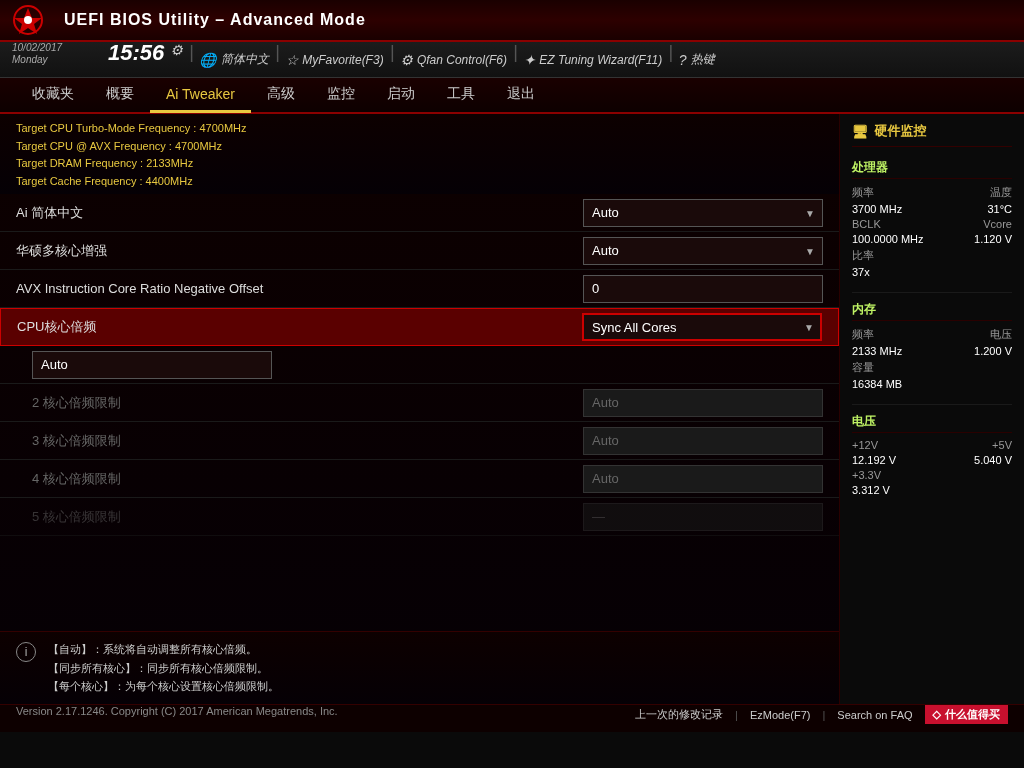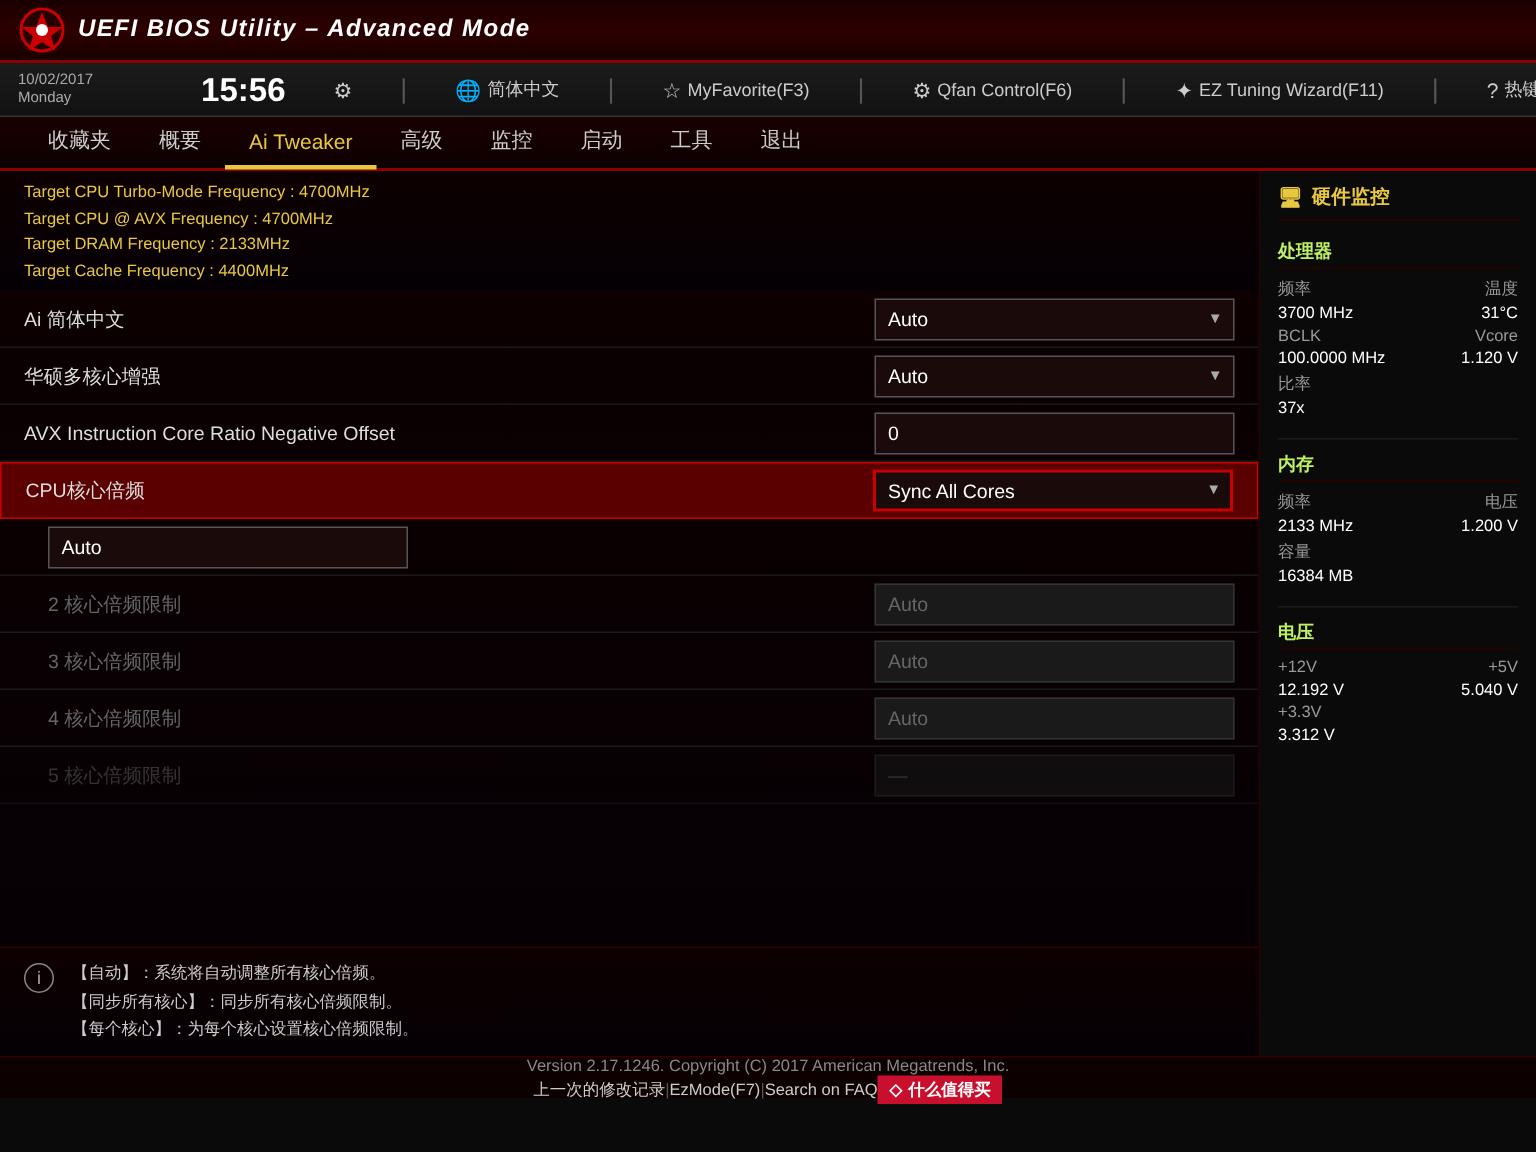--- a/index.html
+++ b/index.html
@@ -29,33 +29,32 @@
     }
     .rog-icon {
       width: 32px;
       height: 32px;
     }
     .header-title {
       color: #fff;
       font-size: 16px;
       font-weight: bold;
       letter-spacing: 1px;
-      margin-left: 0;
-      font-style: italic;
+      margin-left: 12px;
     }
 
     
     .toolbar {
       background: linear-gradient(180deg, #1c1c1c 0%, #111 100%);
       border-bottom: 1px solid #333;
       display: flex;
-      align-items: center;
       padding: 0 12px;
       height: 36px;
-      gap: 32px;
+      gap: 6px;
+      font-style: italic;
     }
     .toolbar-time {
       color: #fff;
       font-size: 22px;
       font-weight: bold;
       line-height: 1;
       margin-left: 36px;
     }
     .toolbar-date {
       color: #aaa;
@@ -294,32 +293,32 @@
       border-top: 1px solid #1a1a1a;
       margin: 8px 0;
     }
 
     
     .footer {
       background: #0d0000;
       border-top: 1px solid #330000;
       height: 28px;
       display: flex;
-      align-items: center;
+      align-items: flex-start;
       justify-content: space-between;
       padding: 0 16px;
       font-size: 11px;
-      flex-direction: column;
     }
     .footer-left {
       color: #888;
     }
     .footer-right {
       display: flex;
       align-items: center;
+      gap: 12px;
       color: #ccc;
     }
     .footer-link {
       cursor: pointer;
       color: #ccc;
       text-decoration: none;
     }
     .footer-brand {
       background: #c8102e;
       color: #fff;

